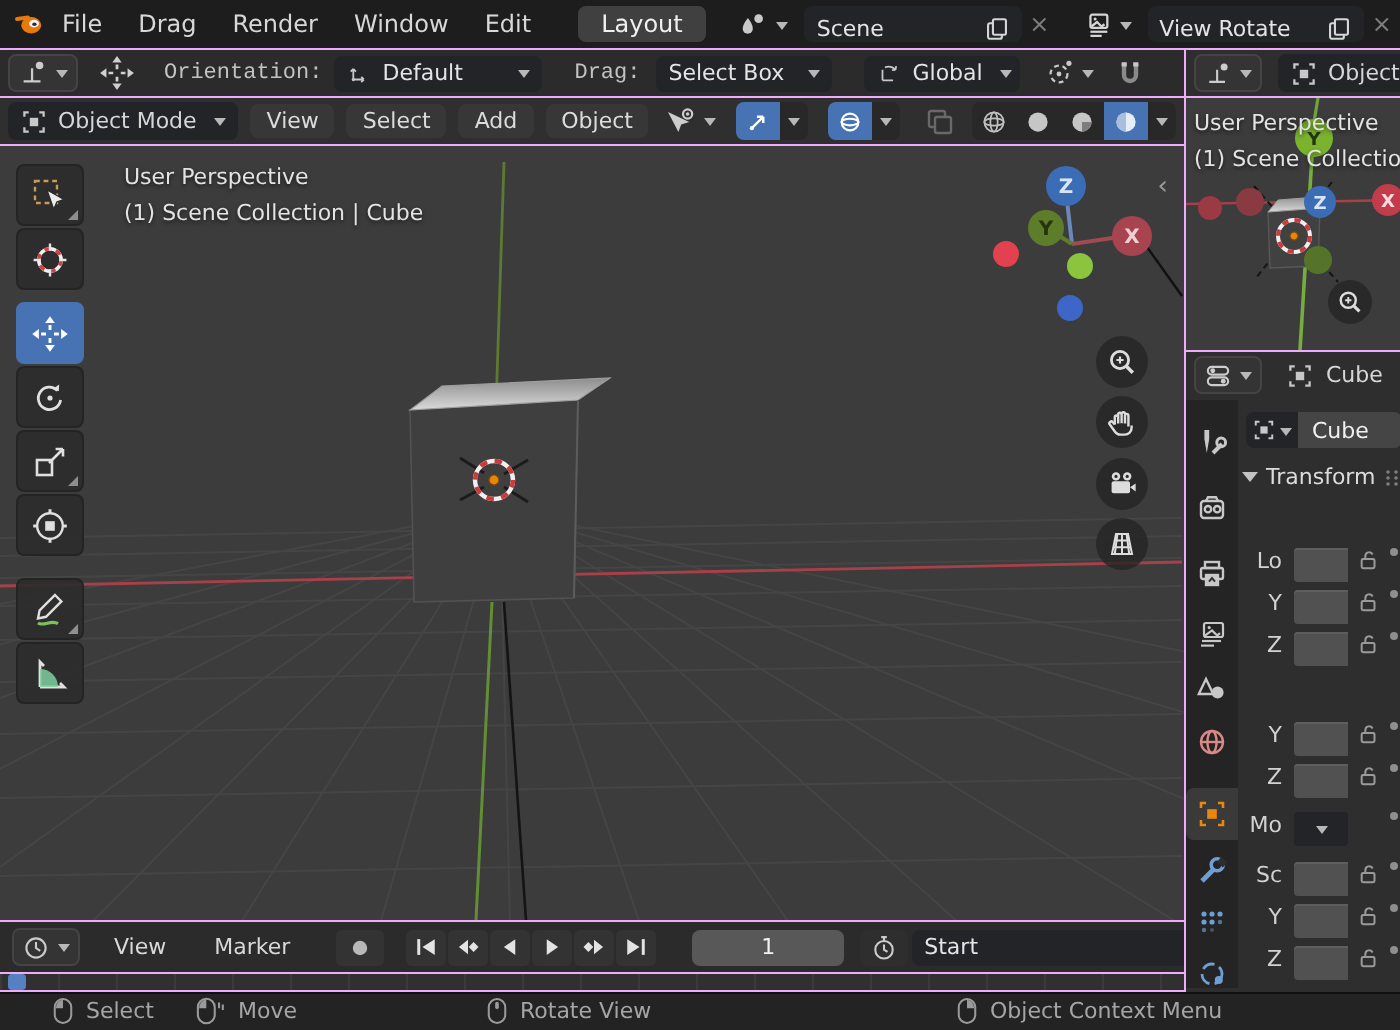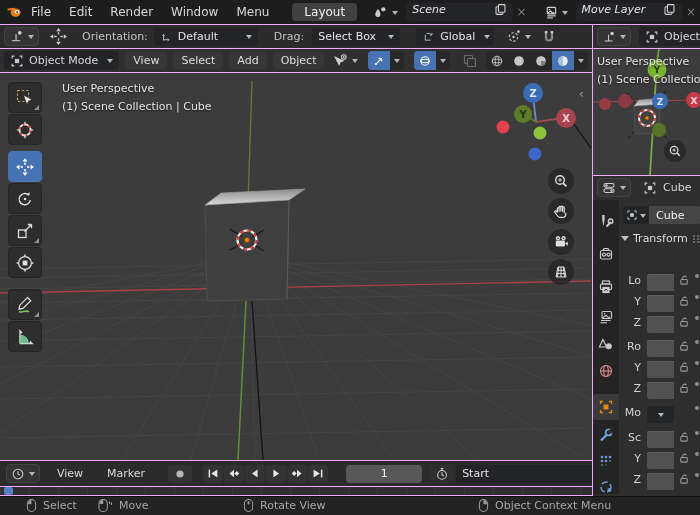--- a/index.html
+++ b/index.html
@@ -11,28 +11,28 @@
   .chev { width:0; height:0; border:3px solid transparent; border-top:4px solid #b8b8b8;
           display:inline-block; margin-left:4px; transform:translateY(2px); flex:none; }
   .grow { flex:1; }
   svg { display:block; flex:none; }
 
   
   .topbar { left:0; top:0; width:700px; height:24px; background:#1d1d1d; display:flex; align-items:center; }
   .tmenu { padding:2px 9px; font-size:12px; color:#d8d8d8; border-radius:4px; cursor:default; }
   .wstab { margin-left:14px; padding:2px 12px; font-size:12px; color:#f0f0f0; background:#404040; border-radius:4px; }
   .tb-iconbtn { display:flex; align-items:center; height:18px; padding:0 4px; border-radius:4px; }
-  .tb-field { display:flex; align-items:flex-start; height:18px; background:#232427; border-radius:4px; padding:0 6px; gap:5px; font-size:11px; color:#e4e4e4;font-style:italic; }
+  .tb-field { display:flex; align-items:flex-end; height:18px; background:#232427; border-radius:4px; padding:0 6px; gap:5px; font-size:11px; color:#e4e4e4; }
   .xbtn { color:#7d7d7d; font-size:12px; padding:0 4px; }
 
   
   .row2 { left:0; top:25px; width:592px; height:23px; background:#2b2b2b; display:flex; align-items:center; }
   .row3 { left:0; top:49px; width:592px; height:23px; background:#2f2f2f; display:flex; align-items:center; }
   .rv-header { left:593px; top:25px; width:107px; height:23px; background:#2e2e2e; display:flex; align-items:center; overflow:hidden; }
-  .lbl { color:#c2c2c2; }
+  .lbl { color:#c2c2c2;font-family:Liberation Mono, monospace; }
   .dd { display:flex; align-items:center; height:18px; background:#232427; border-radius:4px; padding:0 6px; gap:5px; color:#e4e4e4; }
   .hbtn { padding:2px 8px; background:#373737; border-radius:4px; color:#dcdcdc; margin-left:6px; }
   .combo { display:flex; align-items:center; height:19px; background:#232427; border-radius:4px; padding:0 6px; gap:5px; }
   .tgl { width:22px; height:19px; display:grid; place-items:center; background:#282828; }
   .tgl.on { background:#4772b3; }
   .tgl.l { border-radius:4px 0 0 4px; }
   .tglchev { width:14px; height:19px; display:grid; place-items:center; background:#282828; border-radius:0 4px 4px 0; margin-right:4px; }
   .shseg { width:22px; height:19px; display:grid; place-items:center; background:#282828; }
   .shseg.on { background:#4772b3; }
 
@@ -94,24 +94,24 @@
   <div class="abs topbar">
     <span style="margin-left:6px">
       <svg width="16" height="16" viewBox="0 0 16 16">
           <path d="M2.5,5.5 L8,4.8" stroke="#e8790c" stroke-width="2" stroke-linecap="round"></path>
           <ellipse cx="9.6" cy="8.6" rx="5" ry="4.1" fill="#e8790c"></ellipse>
           <ellipse cx="11" cy="7.8" rx="2.5" ry="1.9" fill="#f5f5f5"></ellipse>
           <ellipse cx="11.2" cy="8.1" rx="1.1" ry="0.85" fill="#23303e"></ellipse>
         </svg>
     </span>
     <span class="tmenu">File</span>
-    <span class="tmenu">Edit</span>
+    <span class="tmenu">Drag</span>
     <span class="tmenu">Render</span>
     <span class="tmenu">Window</span>
-    <span class="tmenu">Menu</span>
+    <span class="tmenu">Edit</span>
     <span class="wstab">Layout</span>
 
     <span class="tb-iconbtn" style="margin-left:12px">
       <svg width="15" height="15" viewBox="0 0 16 16">
           <circle cx="11" cy="4.6" r="2.3" fill="#c9c9c9"></circle>
           <path d="M5.3,4.2 C7.2,6.6 7.9,8.5 7.9,10 a2.7,2.7 0 1 1 -5.4,0 C2.5,8.5 3.3,6.6 5.3,4.2 z" fill="#c9c9c9"></path>
         </svg>
       <i class="chev"></i>
     </span>
     <span class="tb-field" style="width:112px; margin-left:4px">
@@ -127,21 +127,21 @@
       <svg width="15" height="15" viewBox="0 0 16 16" fill="none" stroke="#d5d5d5" stroke-width="1.2">
           <rect x="4.5" y="2.5" width="9" height="7" rx="1"></rect>
           <circle cx="7" cy="4.8" r="0.8" fill="#d5d5d5" stroke="none"></circle>
           <path d="M5,8.8 L8,6.4 l2.4,2.4 L12,7.6"></path>
           <path d="M4.5,11.6 h9"></path>
           <path d="M4.5,13.8 h6"></path>
         </svg>
       <i class="chev"></i>
     </span>
     <span class="tb-field" style="width:112px; margin-left:4px">
-      <span class="grow">Move Layer</span>
+      <span class="grow">View Rotate</span>
       <svg width="13" height="13" viewBox="0 0 16 16" fill="none" stroke="#d5d5d5" stroke-width="1.3">
           <rect x="5.5" y="2" width="8" height="9.5" rx="1"></rect>
           <path d="M5.5,4.5 H3.8 a1.3,1.3 0 0 0 -1.3,1.3 V12.7 a1.3,1.3 0 0 0 1.3,1.3 H9.7 a1.3,1.3 0 0 0 1.3,-1.3 v-1"></path>
         </svg>
     </span>
     <span class="xbtn">×</span>
   </div>
 
   <div class="abs row2">
     <span class="tb-iconbtn" style="margin-left:4px; background:#343434; border:1px solid #444; height:19px">
@@ -661,31 +661,20 @@
         <span class="tl">Z</span>
           <span class="fstub"></span>
         <span class="lockwrap">
             <svg width="11" height="12" viewBox="0 0 12 12" fill="none" stroke="#9a9a9a" stroke-width="1.1">
               <rect x="2" y="5.5" width="7" height="5" rx="0.8"></rect>
               <path d="M4,5.5 V3.9 a2.1,2.1 0 0 1 4,-0.9"></path>
             </svg>
           </span>
         <span class="anim-dot"></span>
       </div>
-      <div class="trow" style="top:140px">
-        <span class="tl">Ro</span>
-          <span class="fstub"></span>
-        <span class="lockwrap">
-            <svg width="11" height="12" viewBox="0 0 12 12" fill="none" stroke="#9a9a9a" stroke-width="1.1">
-              <rect x="2" y="5.5" width="7" height="5" rx="0.8"></rect>
-              <path d="M4,5.5 V3.9 a2.1,2.1 0 0 1 4,-0.9"></path>
-            </svg>
-          </span>
-        <span class="anim-dot"></span>
-      </div>
       <div class="trow" style="top:161px">
         <span class="tl">Y</span>
           <span class="fstub"></span>
         <span class="lockwrap">
             <svg width="11" height="12" viewBox="0 0 12 12" fill="none" stroke="#9a9a9a" stroke-width="1.1">
               <rect x="2" y="5.5" width="7" height="5" rx="0.8"></rect>
               <path d="M4,5.5 V3.9 a2.1,2.1 0 0 1 4,-0.9"></path>
             </svg>
           </span>
         <span class="anim-dot"></span>

